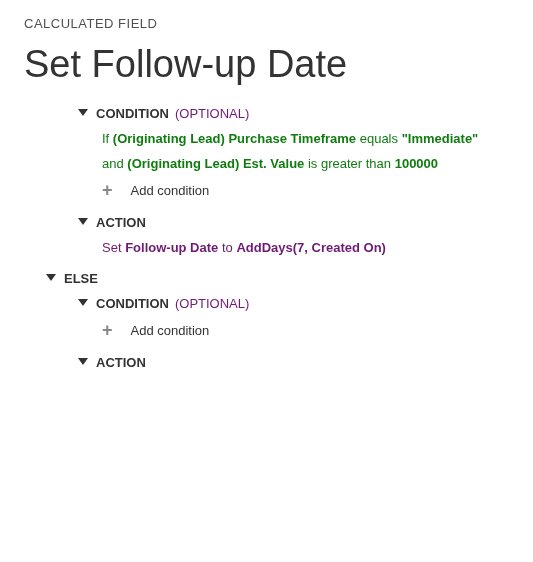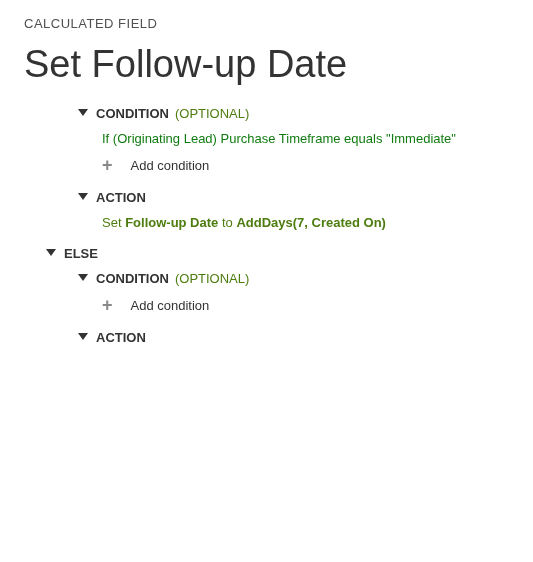--- a/index.html
+++ b/index.html
@@ -43,55 +43,55 @@
   .chevron svg {
     fill: #333;
   }
   .label-bold {
     font-weight: 700;
     font-size: 13px;
     color: #333;
   }
   .label-optional {
     font-size: 13px;
-    color: #4d7c0f;
+    color: #701a75;
     margin-left: 6px;
   }
   .indent1 { padding-left: 20px; }
   .indent2 { padding-left: 52px; }
   .indent3 { padding-left: 78px; }
   .cond-line {
     font-size: 13px;
     color: #107c10;
     margin-bottom: 10px;
   }
   .cond-line .op,
   .cond-line .field {
-    font-weight: 400;
+    font-weight: 700;
   }
   .add-row {
     display: flex;
     align-items: center;
     margin-bottom: 16px;
     cursor: pointer;
   }
   .plus-icon {
     font-size: 18px;
     font-weight: 700;
     color: #888;
     margin-right: 18px;
     line-height: 1;
   }
   .add-label {
     font-size: 13px;
     color: #333;
   }
   .action-line {
     font-size: 13px;
-    color: #4d7c0f;
+    color: #701a75;
     margin-bottom: 16px;
   }
   .action-line .field,
   .action-line .fn {
     font-weight: 700;
   }
   .block { margin-bottom: 8px; }
 </style>
 </head>
 <body>
@@ -112,20 +112,26 @@
       <span class="label-optional">(OPTIONAL)</span>
     </div>
 
     <div class="cond-line indent3">
       <span>If</span>
       <span class="field">(Originating Lead) Purchase Timeframe</span>
       <span>equals</span>
       <span class="op">"Immediate"</span>
     </div>
 
+    <div class="cond-line indent3">
+      <span>and</span>
+      <span class="field">(Originating Lead) Est. Value</span>
+      <span>is greater than</span>
+      <span class="op">100000</span>
+    </div>
 
     <div class="add-row indent3">
       <span class="plus-icon">+</span>
       <span class="add-label">Add condition</span>
     </div>
   </div>
 
   <div class="block">
     <div class="row indent2">
       <span class="chevron">

